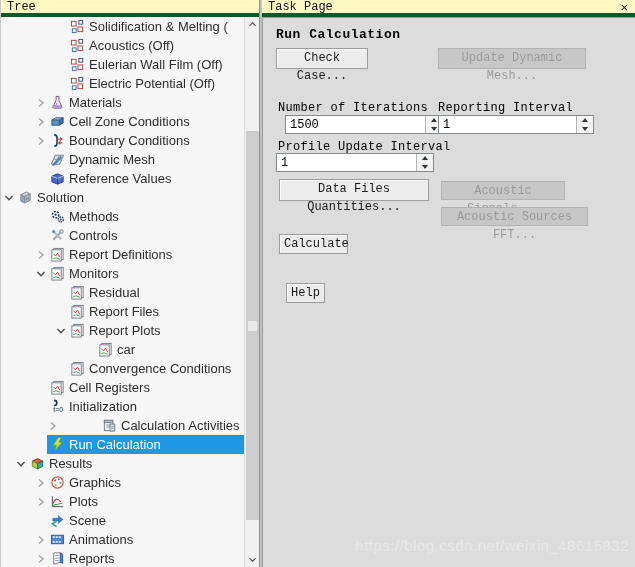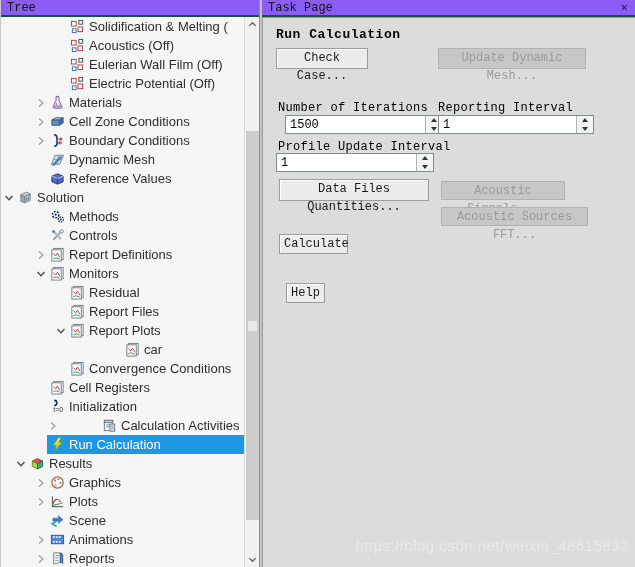--- a/index.html
+++ b/index.html
@@ -2,21 +2,21 @@
 <html><head>
 <meta charset="utf-8">
 <style>
   * { margin:0; padding:0; box-sizing:border-box; }
   html,body { width:635px; height:567px; overflow:hidden; }
   body { font-family:"Liberation Sans", sans-serif; background:#dcdcdc; }
   .app { display:flex; width:635px; height:567px; }
 
   
   .panel-header {
-    height:17px; background:#8b5cf6; border-bottom:2px solid #14532d;
+    height:17px; background:#fef9c3; border-bottom:4px solid #14532d;
     font-family:"Liberation Mono", monospace; font-size:12px; color:#111;
     display:flex; align-items:center; padding:0 6px; position:relative;
   }
   .close-x {
     position:absolute; right:7px; top:1px; font-family:"Liberation Mono", monospace;
     font-weight:bold; font-size:12px; color:#222; cursor:pointer; line-height:14px;
   }
 
   
   .tree-panel { width:259px; height:567px; background:#f6f6f6; border-left:1px solid #c8c8c8; }
@@ -351,21 +351,21 @@
                 <svg width="15" height="15" viewBox="0 0 16 16">
                   <rect x="4" y="1.5" width="10" height="12" fill="#fff" stroke="#707a84"></rect>
                   <rect x="2" y="3" width="10" height="12" fill="#fff" stroke="#707a84"></rect>
                   <polyline points="3.5,7 6,9.5 8,6.5 10.5,11" fill="none" stroke="#c03a3a"></polyline>
                   <polyline points="3.5,12.5 6.5,11.5 10.5,13" fill="none" stroke="#3a9a4a"></polyline>
                 </svg>
               </span>
               <span class="tree-label" data-name="tree-item-label">Report Plots</span>
             </span>
           </div>
-          <div class="tree-row" data-name="tree-item-car" style="padding-left: 107px;">
+          <div class="tree-row" data-name="tree-item-car" style="padding-left: 80px;">
             <span class="chev" data-name="chevron-placeholder"></span>
             <span class="row-content" data-name="tree-item-content">
               <span class="tree-ico" data-name="chart-icon">
                 <svg width="15" height="15" viewBox="0 0 16 16">
                   <rect x="4" y="1.5" width="10" height="12" fill="#fff" stroke="#707a84"></rect>
                   <rect x="2" y="3" width="10" height="12" fill="#fff" stroke="#707a84"></rect>
                   <polyline points="3.5,7 6,9.5 8,6.5 10.5,11" fill="none" stroke="#c03a3a"></polyline>
                   <polyline points="3.5,12.5 6.5,11.5 10.5,13" fill="none" stroke="#3a9a4a"></polyline>
                 </svg>
               </span>

